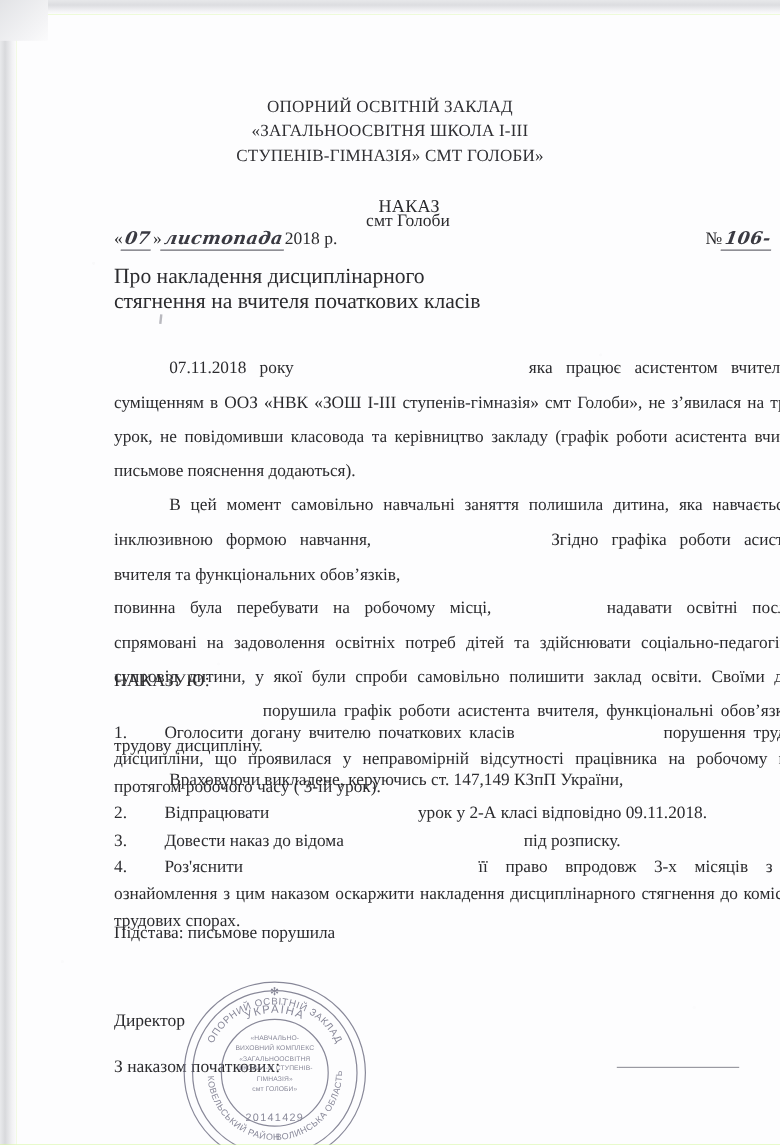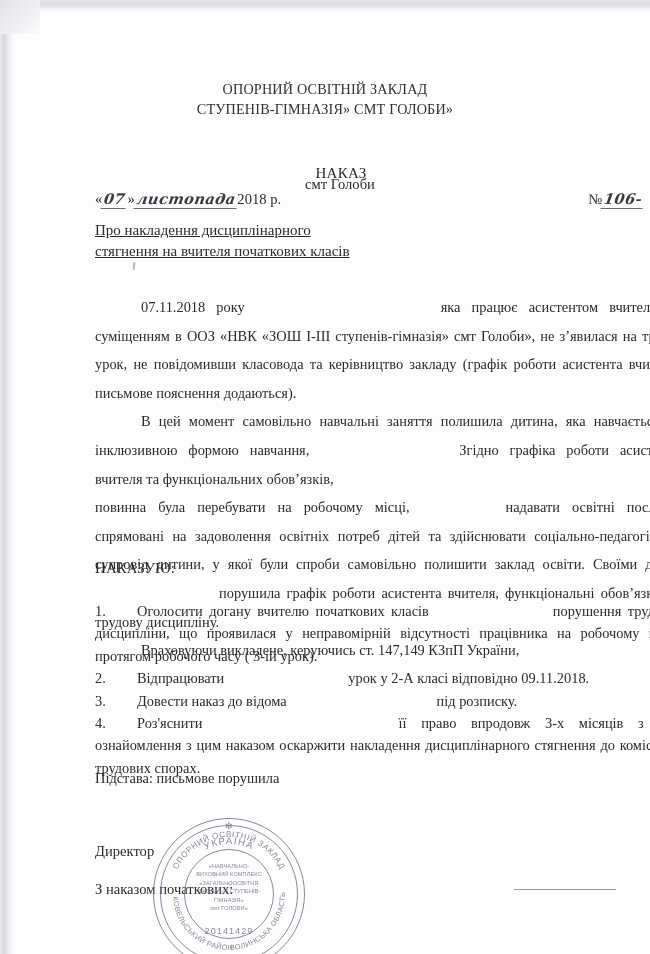--- a/index.html
+++ b/index.html
@@ -124,23 +124,22 @@
     border-bottom: 1px solid #6a6a72;
     padding: 0 2px 1px 2px;
     display: inline-block;
     transform: skewX(-9deg);
   }
 
   .subject {
     position: absolute;
     left: 95px; top: 220px;
     width: 420px;
-    font-size: 15px;
+    font-size: 18px;
     line-height: 20.6px;
-    text-decoration: underline;
   }
   .stray-mark {
     position: absolute;
     left: 133px; top: 262px;
     width: 2px; height: 8px;
     background: #b9b9bf;
     transform: rotate(6deg);
   }
 
   
@@ -260,20 +259,21 @@
   <div class="sheet"></div>
   <div class="paper-noise"></div>
   <div class="scan-edge-top"></div>
   <div class="scan-edge-left"></div>
   <div class="scan-edge-corner"></div>
 
   <div class="doc">
 
     <div class="letterhead">
       <div>ОПОРНИЙ ОСВІТНІЙ ЗАКЛАД</div>
+      <div>«ЗАГАЛЬНООСВІТНЯ ШКОЛА I-III</div>
       <div>СТУПЕНІВ-ГІМНАЗІЯ» СМТ ГОЛОБИ»</div>
     </div>
 
     <div class="order-word">НАКАЗ</div>
 
     <div class="dateline">
       <span>«</span><span class="hand">07</span><span>»</span><span class="hand">листопада</span><span>2018 р.</span>
     </div>
 
     <div class="place">смт Голоби</div>

